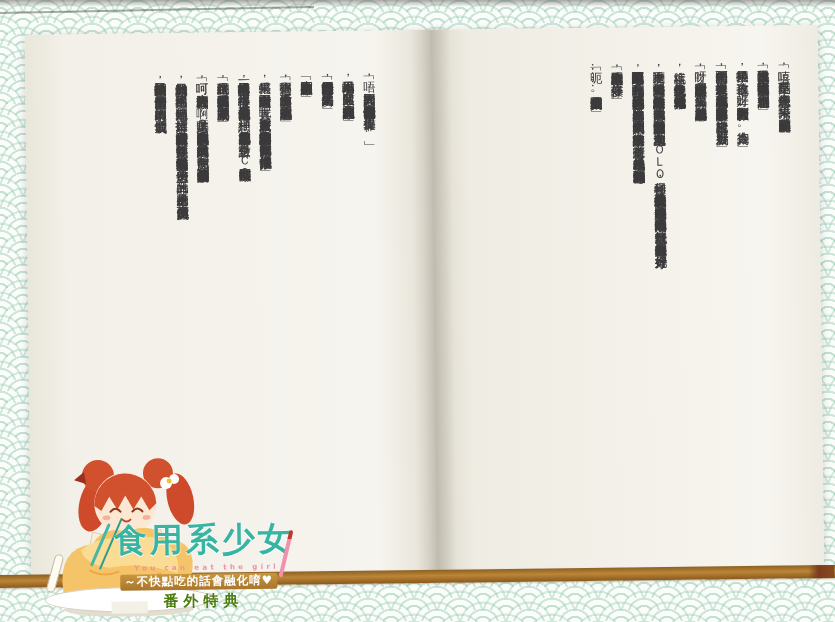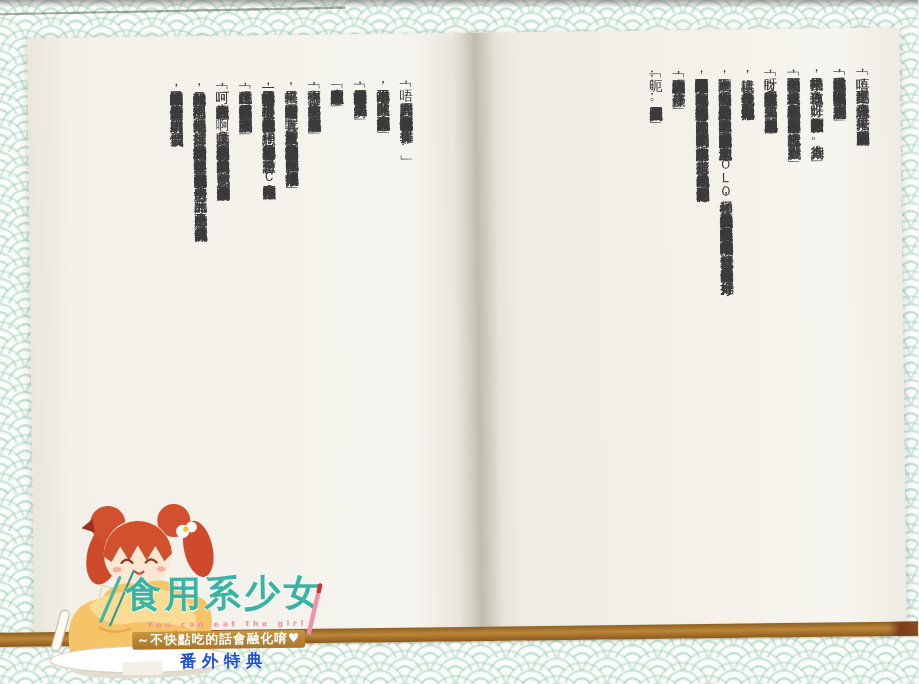--- a/index.html
+++ b/index.html
@@ -37,21 +37,21 @@
   
   .logo-title{position:absolute;left:111px;top:515px;font-size:33px;font-weight:bold;
     font-family:"DejaVu Sans","Liberation Sans",sans-serif;letter-spacing:3px;
     color:#38b4a3;text-shadow:0 1px 0 #fff,0 0 2px rgba(255,255,255,.8);}
   .logo-subtitle{position:absolute;left:131px;top:561px;font-size:7px;letter-spacing:3.4px;
     color:#ef8fa8;font-family:"DejaVu Sans","Liberation Sans",sans-serif;font-weight:bold;}
   .logo-tagline{position:absolute;left:117px;top:571px;font-size:11.5px;font-weight:bold;
     color:#ffffff;letter-spacing:1px;font-family:"DejaVu Sans","Liberation Sans",sans-serif;
     background:linear-gradient(180deg,#c8963e,#a9762c);padding:0 4px 1px 4px;border-radius:2px;}
   .logo-edition{position:absolute;left:160px;top:589px;font-size:15px;font-weight:bold;
-    color:#1d4ed8;letter-spacing:5px;font-family:"DejaVu Sans","Liberation Sans",sans-serif;}
+    color:#4d7c0f;letter-spacing:5px;font-family:"DejaVu Sans","Liberation Sans",sans-serif;}
   .slash{position:absolute;background:#46b7a7;border-radius:2px;}
   .slash1{left:96px;top:518px;width:3px;height:46px;transform:rotate(24deg);}
   .slash2{left:107px;top:512px;width:2px;height:56px;transform:rotate(24deg);background:#2d9c8d;}
   .pocky{position:absolute;left:281px;top:528px;width:4px;height:48px;border-radius:3px;
     transform:rotate(14deg);background:linear-gradient(180deg,#c0392b 0 9px,#f191ab 9px);}
   .illus{position:absolute;left:28px;top:446px;width:212px;height:172px;}
 </style>
 </head>
 <body>
 

